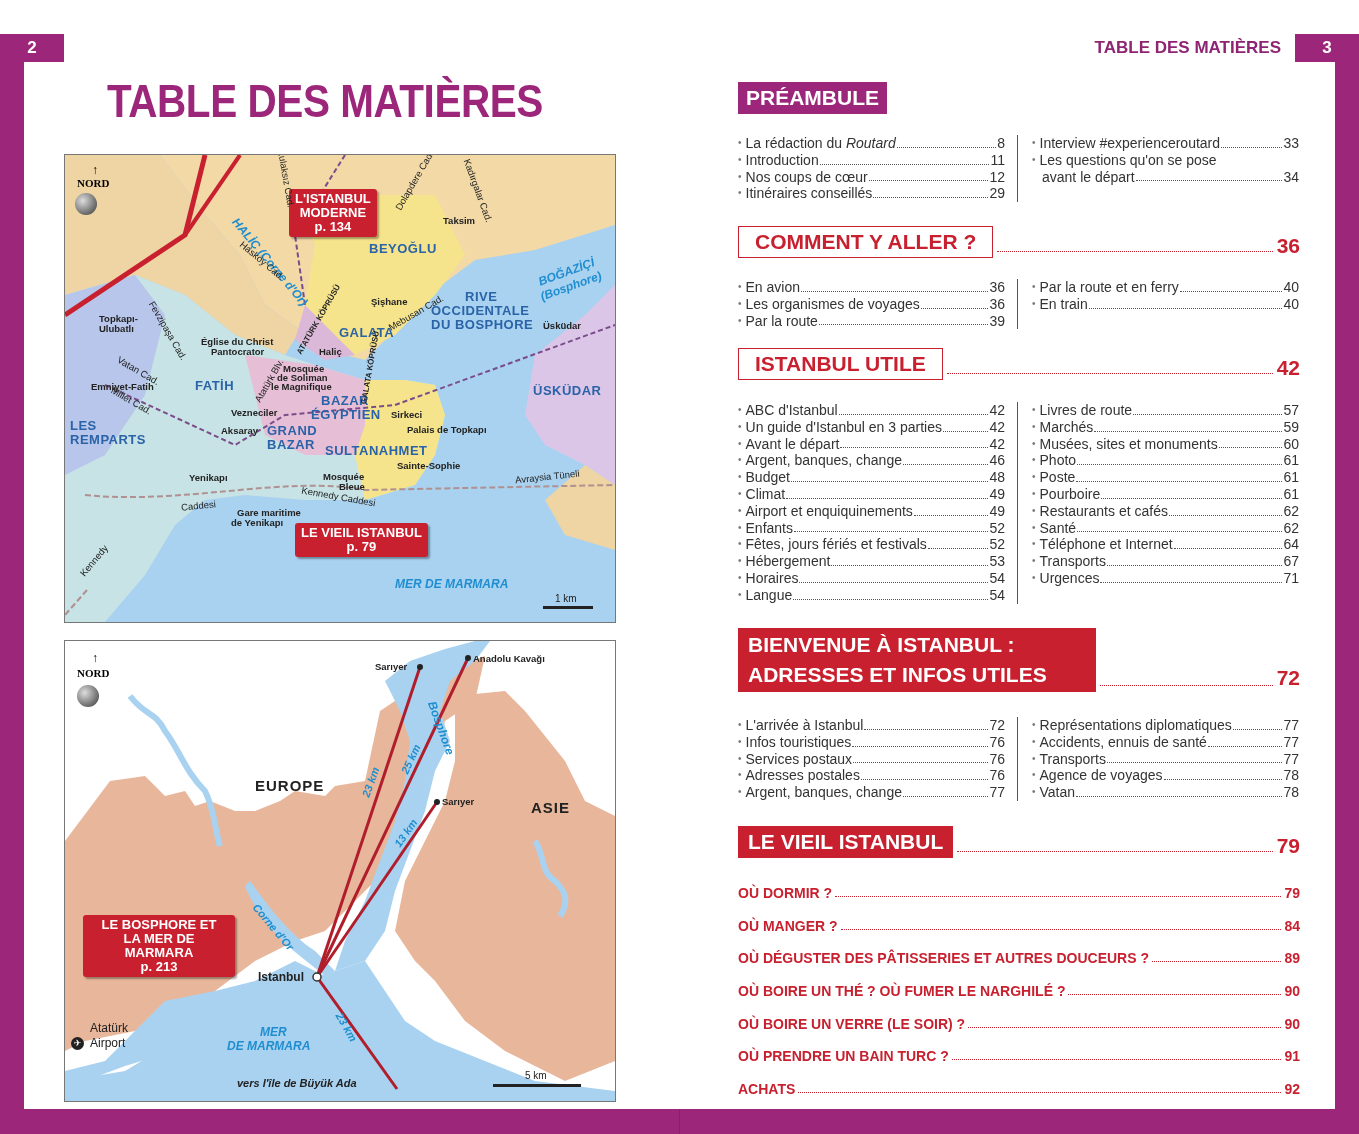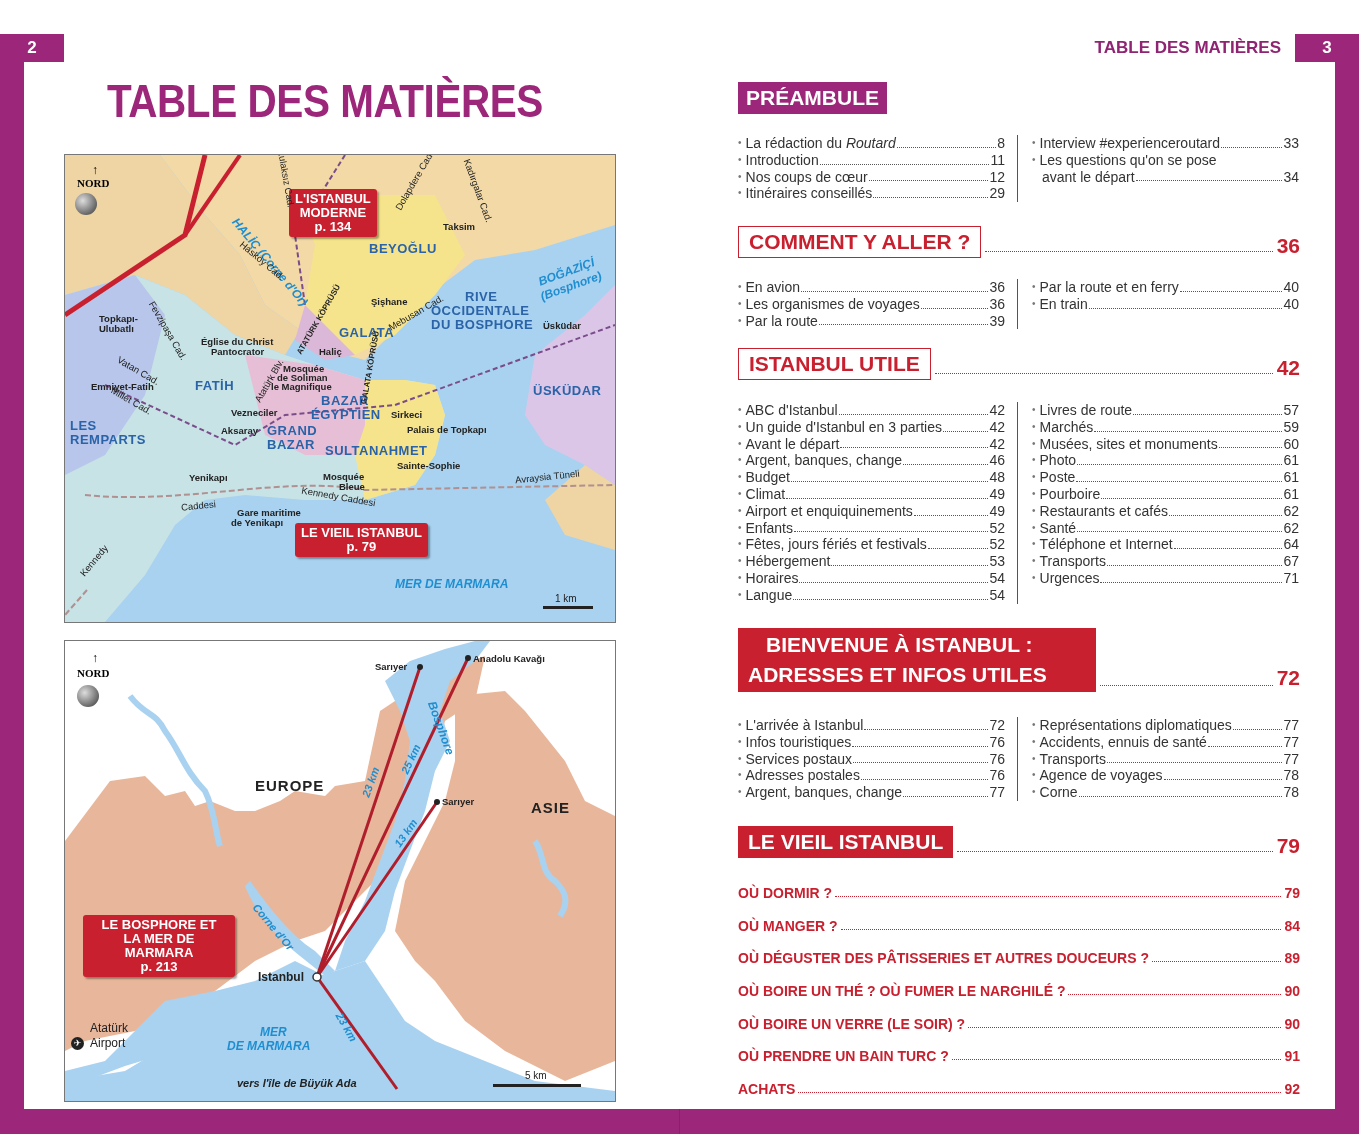--- a/index.html
+++ b/index.html
@@ -23,21 +23,21 @@
   .redbox { position:absolute; background:#c8202f; color:#fff; font-weight:bold; text-align:center; border-radius:3px; box-shadow:2px 2px 2px rgba(0,0,0,0.35); font-size:13px; line-height:14px; padding:3px 6px; }
   .nord { position:absolute; font-family:"Liberation Serif", serif; font-weight:bold; font-size:11px; }
   .district { color:#2a63a8; font-size:13px; letter-spacing:0.5px; }
   .poi { color:#222; font-size:9.5px; }
   .water { color:#1f8ed0; font-style:italic; font-size:12px; }
   .scale { position:absolute; font-size:10px; color:#222; }
   .scale-bar { position:absolute; height:3px; background:#222; }
   .sec-head { position:absolute; left:738px; display:flex; align-items:flex-end; width:562px; }
   .sec-filled { background:#c8202f; color:#fff; font-weight:bold; font-size:21px; padding:4px 10px; white-space:nowrap; }
   .sec-purple { background:#9c2679; color:#fff; font-weight:bold; font-size:21px; padding:4px 8px; }
-  .sec-outline { border:1.5px solid #c8202f; color:#c8202f; font-weight:bold; font-size:21px; padding:3px 10px; white-space:nowrap; }
+  .sec-outline { border:1.5px solid #c8202f; color:#c8202f; font-weight:bold; font-size:21px; padding:3px 16px; white-space:nowrap; }
   .sec-leader { flex:1; border-bottom:1.5px dotted #c8202f; margin:0 4px 6px 4px; }
   .sec-page { color:#c8202f; font-weight:bold; font-size:21px; }
   .cols { position:absolute; left:738px; width:562px; display:flex; font-size:14px; color:#333; line-height:16.8px; }
   .col { width:267px; }
   .col.l { padding-right:12px; border-right:1px solid #555; }
   .col.r { padding-left:14px; }
   .entry { display:flex; align-items:flex-end; white-space:nowrap; }
   .entry .bullet { color:#777; margin-right:4px; font-size:10px; }
   .entry .lead { flex:1; border-bottom:1px dotted #555; margin:0 1px 4px 1px; }
   .sub { position:absolute; left:738px; width:562px; display:flex; align-items:flex-end; color:#c8202f; font-weight:bold; font-size:14px; }
@@ -108,21 +108,21 @@
   <div class="maplabel district" style="left:202px;top:268px;">GRAND</div>
   <div class="maplabel district" style="left:202px;top:282px;">BAZAR</div>
   <div class="maplabel district" style="left:260px;top:288px;">SULTANAHMET</div>
   <div class="maplabel district" style="left:468px;top:228px;">ÜSKÜDAR</div>
 
   <div class="maplabel water" style="left:150px;top:100px;transform:rotate(50deg);">HALİÇ (Corne d'Or)</div>
   <div class="maplabel water" style="left:472px;top:110px;transform:rotate(-20deg);">BOĞAZİÇİ</div>
   <div class="maplabel water" style="left:474px;top:124px;transform:rotate(-20deg);">(Bosphore)</div>
   <div class="maplabel water" style="left:330px;top:422px;">MER DE MARMARA</div>
 
-  <div class="maplabel poi" style="left:378px;top:66px;">Taksim</div>
+  <div class="maplabel poi" style="left:378px;top:60px;">Taksim</div>
   <div class="maplabel poi" style="left:306px;top:141px;">Şişhane</div>
   <div class="maplabel poi" style="left:254px;top:191px;">Haliç</div>
   <div class="maplabel poi" style="left:478px;top:165px;">Üsküdar</div>
   <div class="maplabel poi" style="left:34px;top:158px;">Topkapı-</div>
   <div class="maplabel poi" style="left:34px;top:168px;">Ulubatlı</div>
   <div class="maplabel poi" style="left:136px;top:181px;">Église du Christ</div>
   <div class="maplabel poi" style="left:146px;top:191px;">Pantocrator</div>
   <div class="maplabel poi" style="left:218px;top:208px;">Mosquée</div>
   <div class="maplabel poi" style="left:212px;top:217px;">de Soliman</div>
   <div class="maplabel poi" style="left:206px;top:226px;">le Magnifique</div>
@@ -457,21 +457,21 @@
         <span class="bullet">•</span>
         <span>Urgences</span>
         <span class="lead"></span>
         <span>71</span>
       </div>
   </div>
 </div>
 
 <div class="sec-head" style="top:628px;">
   <span class="sec-filled" style="line-height:30px;padding:2px 10px;width:338px;">
-    <span style="display:block;margin-left:18px;">BIENVENUE À ISTANBUL :</span>
+    <span style="display:block;">BIENVENUE À ISTANBUL :</span>
     <span style="display:block;">ADRESSES ET INFOS UTILES</span>
   </span>
   <span class="sec-leader"></span>
   <span class="sec-page" style="margin-bottom:2px;">72</span>
 </div>
 <div class="cols" style="top:717px;">
   <div class="col l">
     <div class="entry">
         <span class="bullet">•</span>
         <span>L'arrivée à Istanbul</span>
@@ -523,21 +523,21 @@
         <span>77</span>
       </div>
     <div class="entry">
         <span class="bullet">•</span>
         <span>Agence de voyages</span>
         <span class="lead"></span>
         <span>78</span>
       </div>
     <div class="entry">
         <span class="bullet">•</span>
-        <span>Corne</span>
+        <span>Vatan</span>
         <span class="lead"></span>
         <span>78</span>
       </div>
   </div>
 </div>
 
 <div class="sec-head" style="top:826px;">
   <span class="sec-filled">LE VIEIL ISTANBUL</span>
   <span class="sec-leader"></span>
   <span class="sec-page">79</span>

